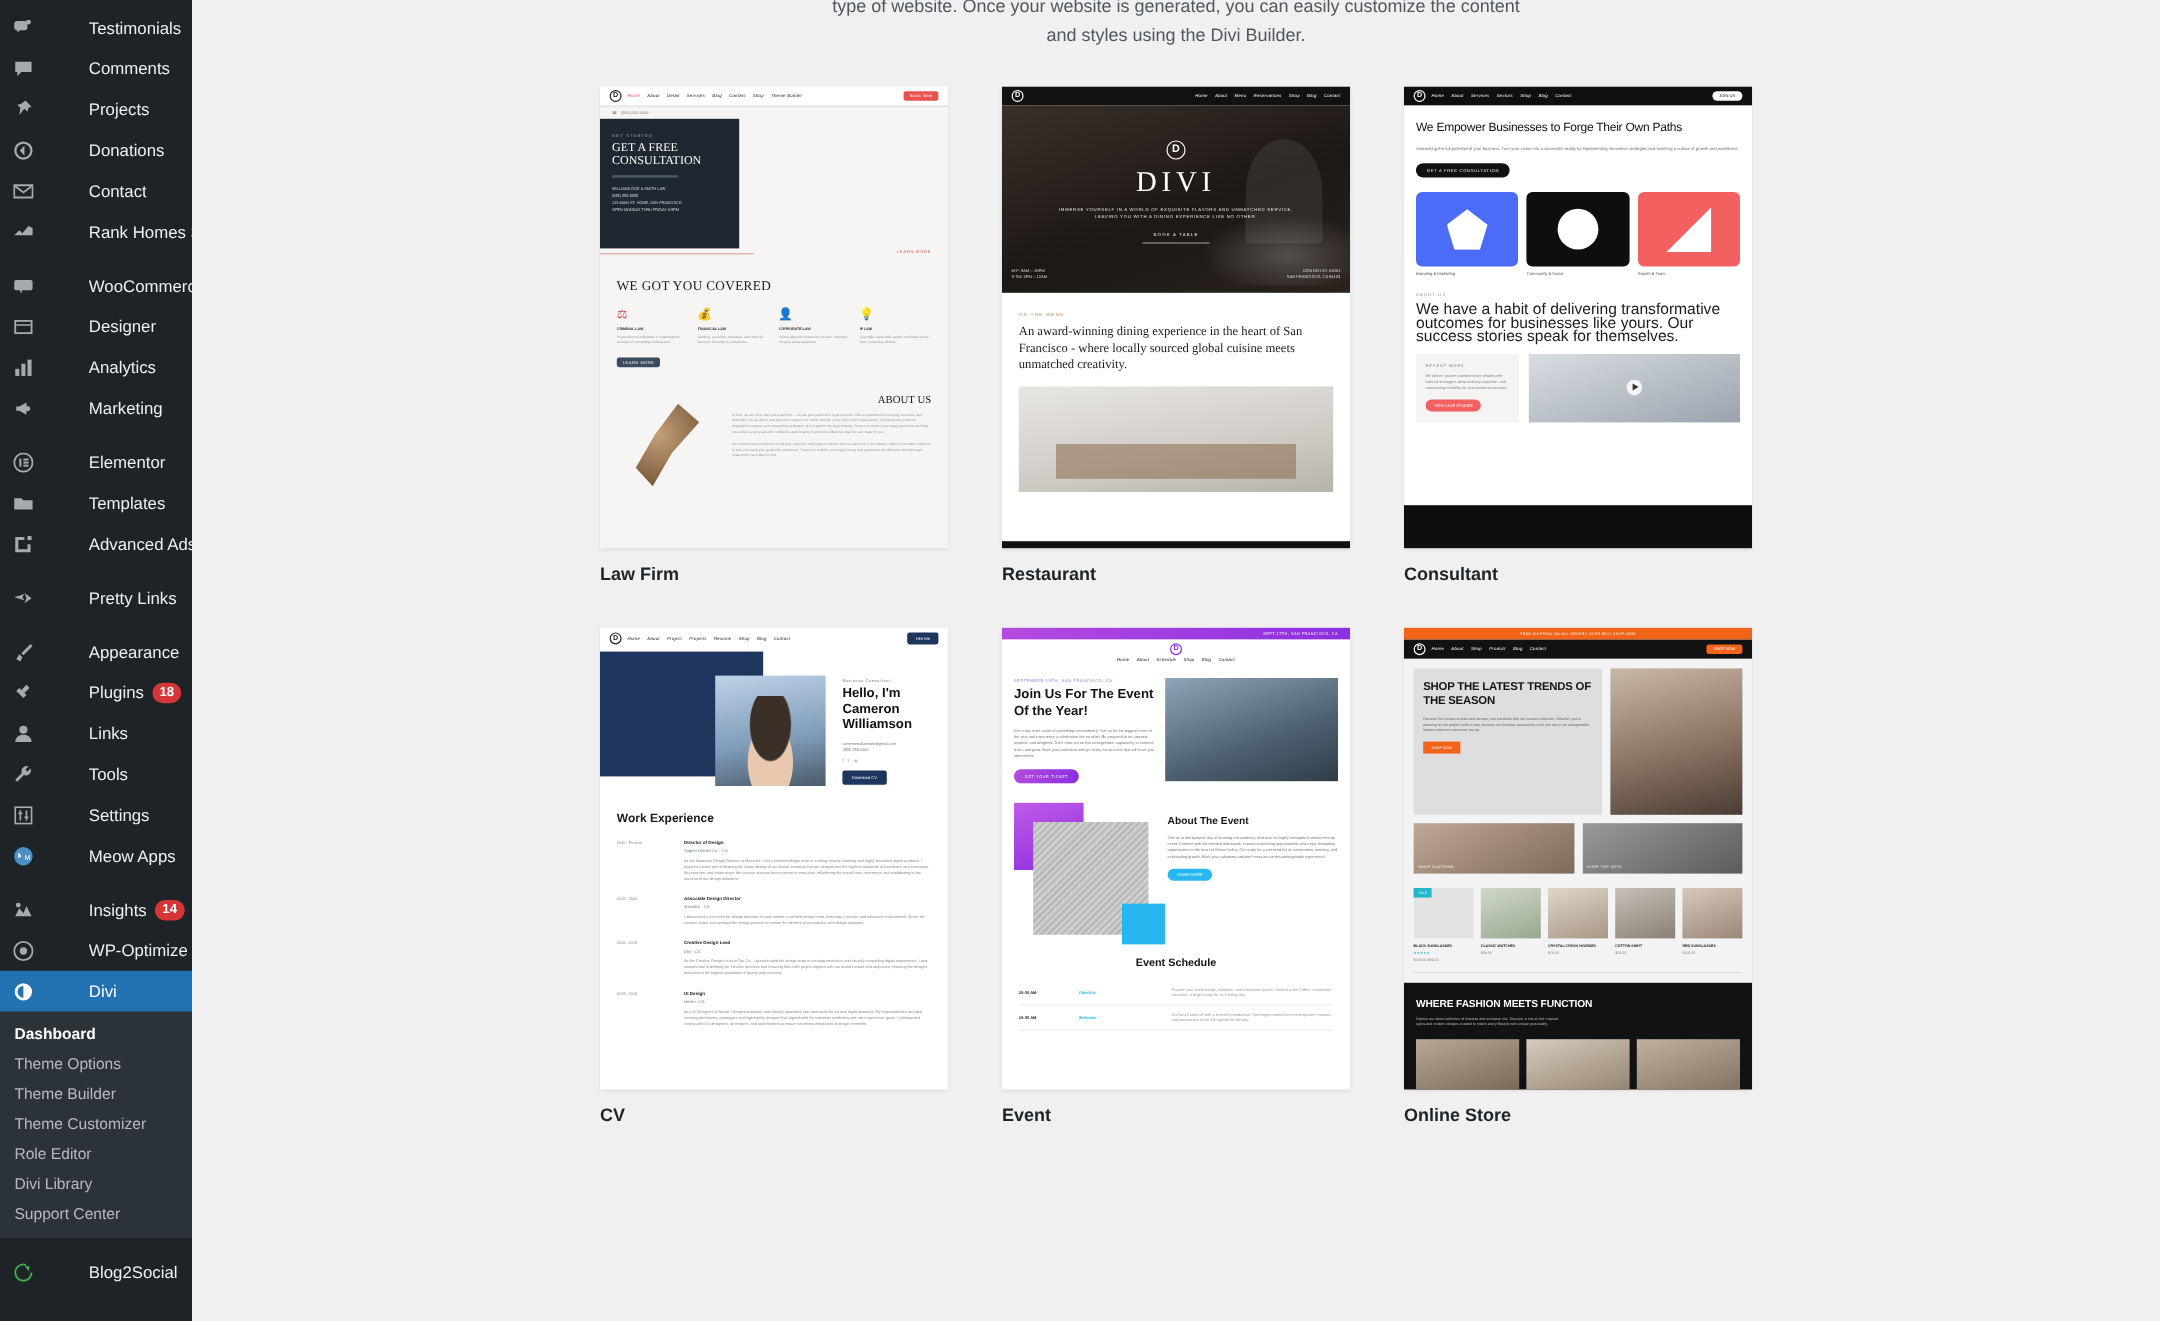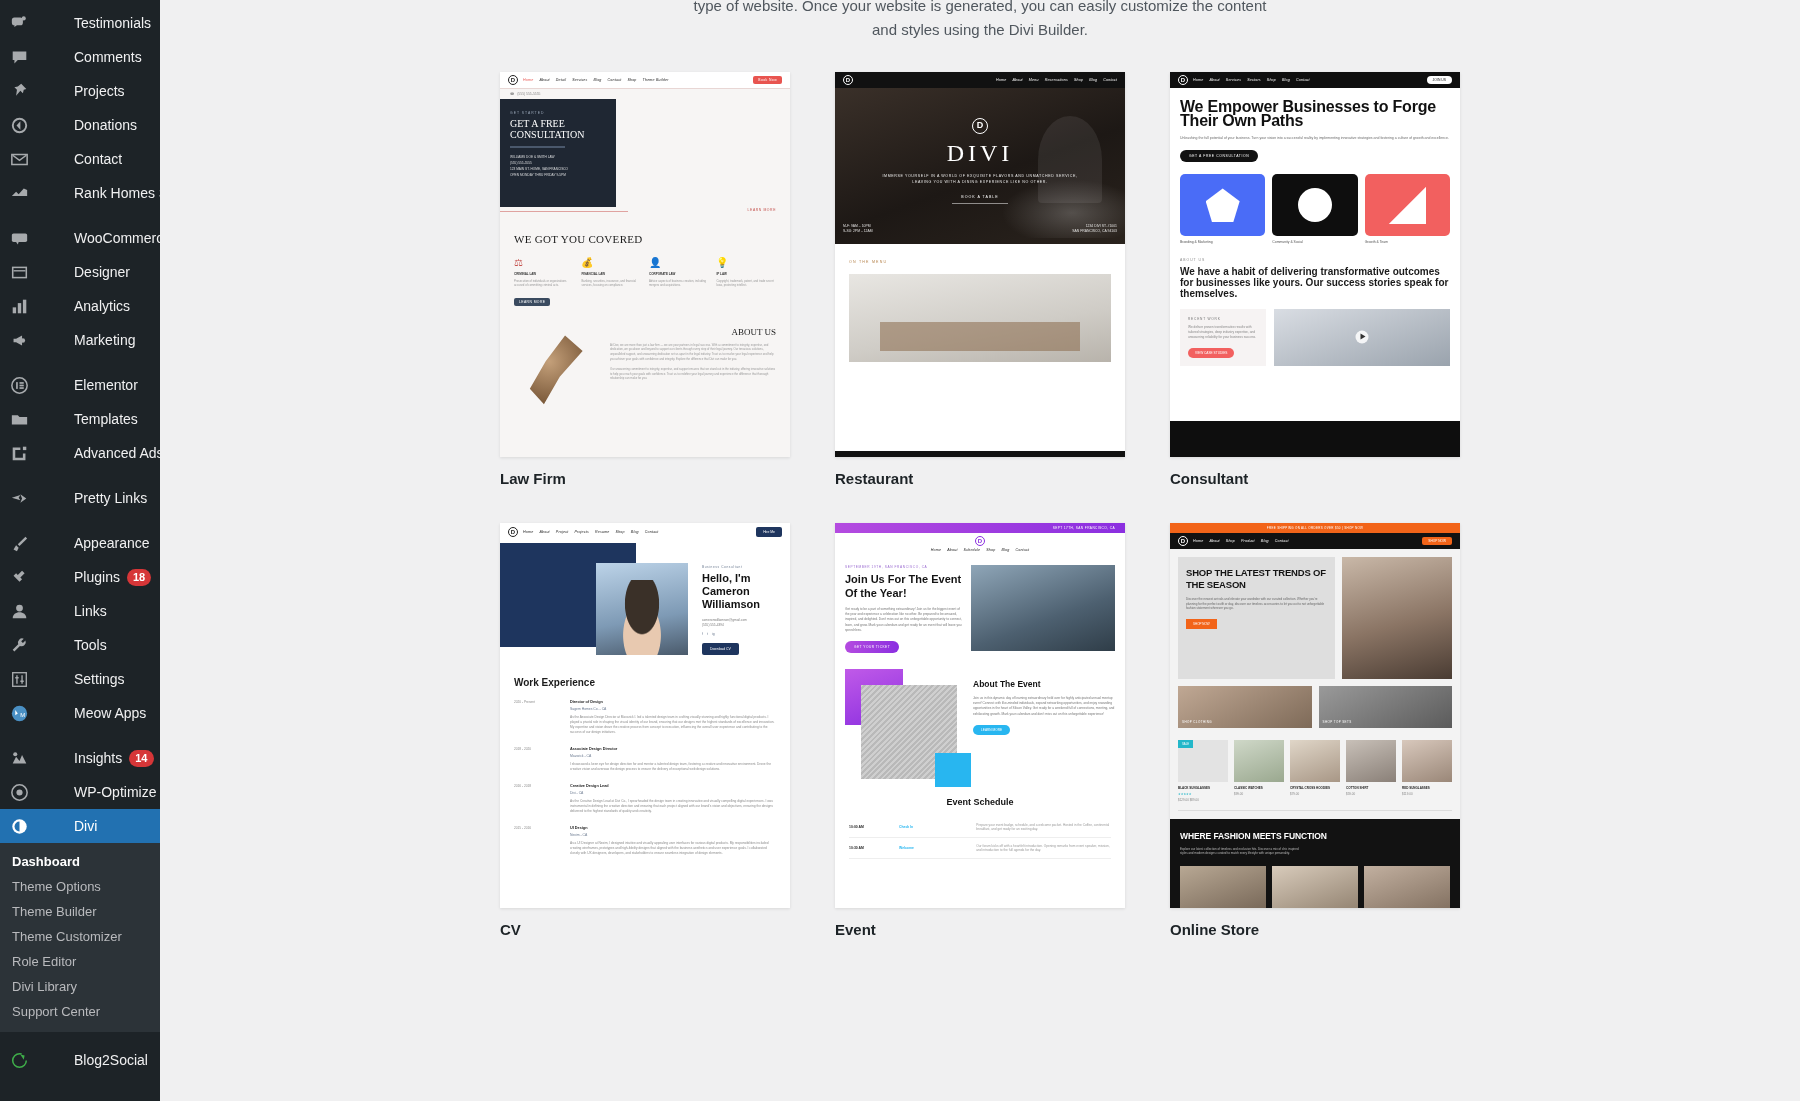--- a/index.html
+++ b/index.html
@@ -171,35 +171,35 @@
   .rs-eyebrow{font-size:3.6px;color:#b5824a;letter-spacing:1.2px;}
   .rs-quote{font-family:"Liberation Serif",serif;font-size:10.5px;color:#1b1b1b;line-height:14px;margin-top:6px;}
   .rs-img{margin-top:10px;height:88px;background:linear-gradient(170deg,#e8e6e2,#cfccc6 60%,#b8b3ab);position:relative;}
   .rs-img:after{content:"";position:absolute;left:12%;bottom:12%;width:76%;height:34%;background:#8a6a4a;opacity:.55;}
   .rs-foot{height:6px;background:#111;position:absolute;left:0;right:0;bottom:0;}
 
   
   .cs-topbar{height:16px;background:#0f0f0f;color:#fff;display:flex;align-items:center;padding:0 8px;gap:5px;}
   .cs-pill{margin-left:auto;background:#fff;color:#111;border-radius:8px;padding:2px 6px;font-size:3.4px;}
   .cs-body{background:#fff;padding:12px 10px 0;}
-  .cs-h1{font-size:16px;font-weight:700;color:#111;line-height:14px;letter-spacing:-.2px;}
+  .cs-h1{font-size:10px;font-weight:400;color:#111;line-height:14px;letter-spacing:-.2px;}
   .cs-p{font-size:3.5px;color:#6b6b6b;line-height:5.4px;margin-top:8px;}
   .cs-btn{display:inline-block;background:#111;color:#fff;font-size:3.4px;padding:4px 9px;border-radius:9px;margin-top:9px;letter-spacing:.6px;}
   .cs-cards{display:flex;gap:7px;margin-top:12px;}
   .cs-card{flex:1;}
   .cs-sq{height:62px;border-radius:5px;display:flex;align-items:center;justify-content:center;}
   .cs-blue{background:#4a6cf7;}
   .cs-blk{background:#0e0e0e;}
   .cs-red{background:#f2605f;}
   .cs-pent{width:34px;height:34px;background:#fff;clip-path:polygon(50% 0,100% 38%,81% 100%,19% 100%,0 38%);}
   .cs-circ{width:34px;height:34px;background:#fff;border-radius:50%;}
   .cs-tri{width:38px;height:38px;background:#fff;clip-path:polygon(100% 0,100% 100%,0 100%);}
   .cs-cap{font-size:3.4px;color:#555;margin-top:4px;}
   .cs-eyebrow{font-size:3.4px;color:#8a8a8a;letter-spacing:1px;margin-top:14px;}
-  .cs-h2{font-size:10px;font-weight:700;color:#1b1b1b;line-height:11px;margin-top:4px;}
+  .cs-h2{font-size:13px;font-weight:400;color:#1b1b1b;line-height:11px;margin-top:4px;}
   .cs-split{display:flex;gap:8px;margin-top:10px;}
   .cs-left{width:86px;background:#f6f3f3;padding:8px;}
   .cs-left .e{font-size:3.2px;letter-spacing:.8px;color:#777;}
   .cs-left .t{font-size:3.2px;color:#888;line-height:5px;margin-top:4px;}
   .cs-redbtn{display:inline-block;background:#f2605f;color:#fff;font-size:3.2px;padding:3px 7px;border-radius:8px;margin-top:6px;}
   .cs-right{flex:1;background:linear-gradient(160deg,#d9dde3,#9aa3ad);position:relative;}
   .cs-play{position:absolute;left:50%;top:48%;transform:translate(-50%,-50%);width:13px;height:13px;border-radius:50%;background:rgba(255,255,255,.85);}
   .cs-play:after{content:"";position:absolute;left:5px;top:3.5px;border-left:5px solid #333;border-top:3px solid transparent;border-bottom:3px solid transparent;}
   .cs-blackfoot{position:absolute;left:0;right:0;bottom:0;height:36px;background:#0e0e0e;}
 
@@ -664,20 +664,21 @@
               <div>M-F: 9AM – 10PM</div>
                 <div>S-SU: 2PM – 12AM</div>
             </div>
             <div class="rs-addr">
               <div>1234 DIVI ST. #1001</div>
                 <div>SAN FRANCISCO, CA 94103</div>
             </div>
           </div>
           <div class="rs-body">
             <div class="rs-eyebrow">ON THE MENU</div>
+            <div class="rs-quote">An award-winning dining experience in the heart of San Francisco - where locally sourced global cuisine meets unmatched creativity.</div>
             <div class="rs-img"></div>
           </div>
           <div class="rs-foot"></div>
         </div>
       </div>
       <div class="card-title">Restaurant</div>
     </div>
 
     <div class="card">
       <div class="thumb">

